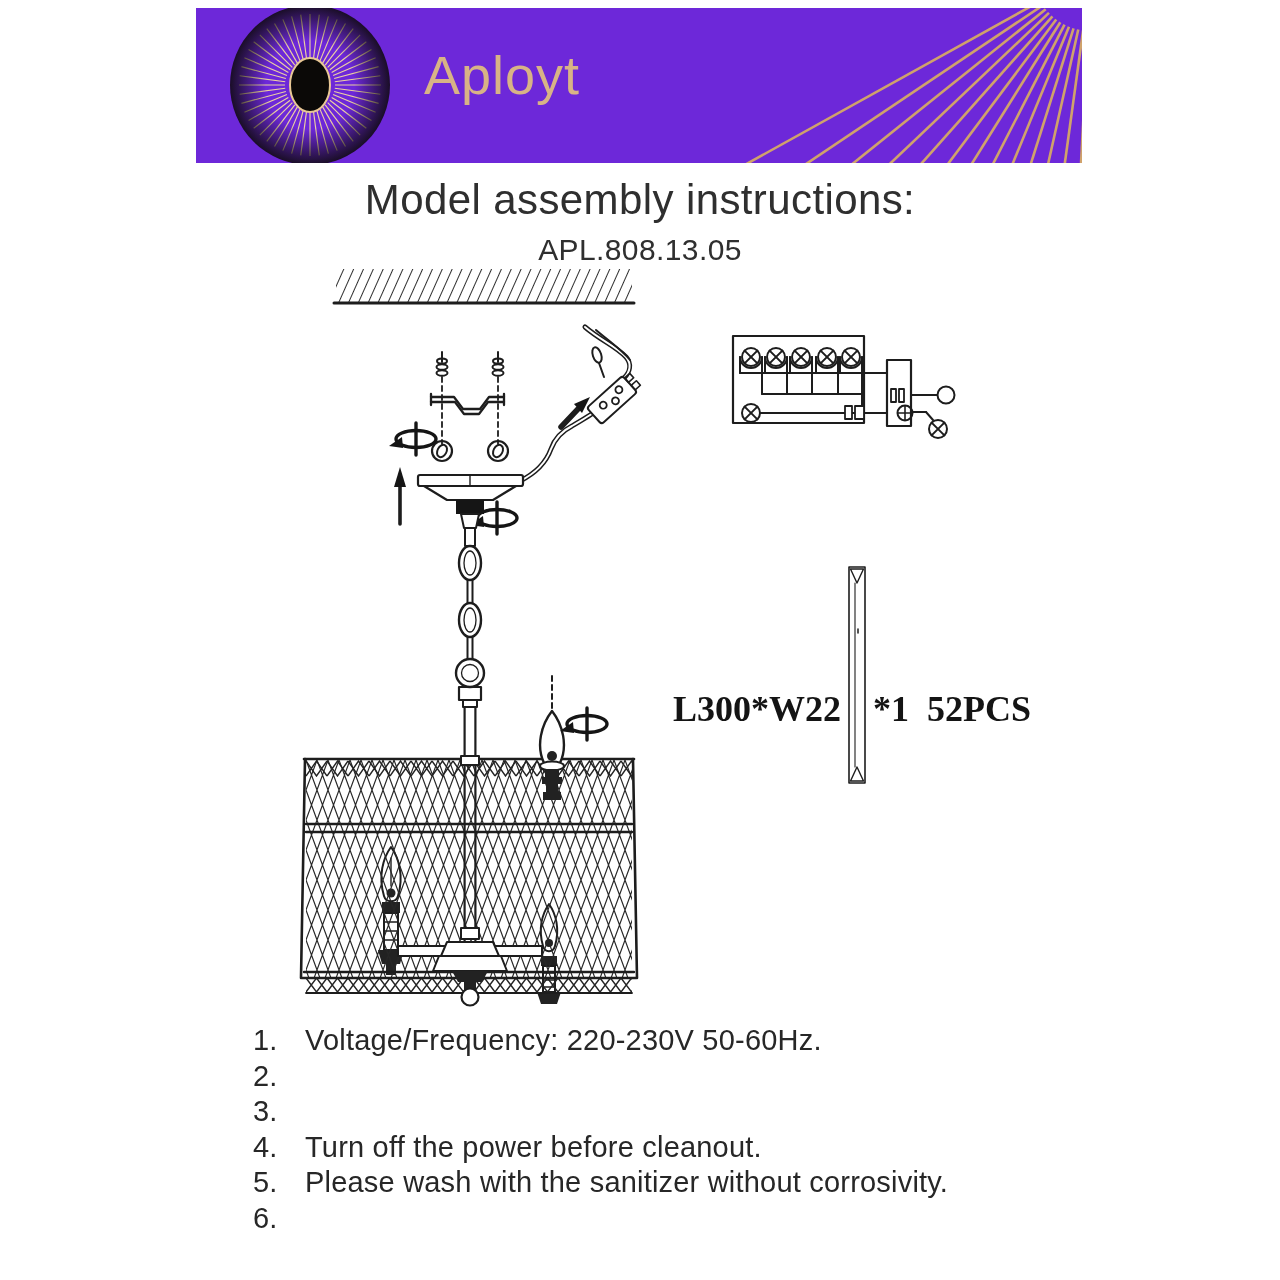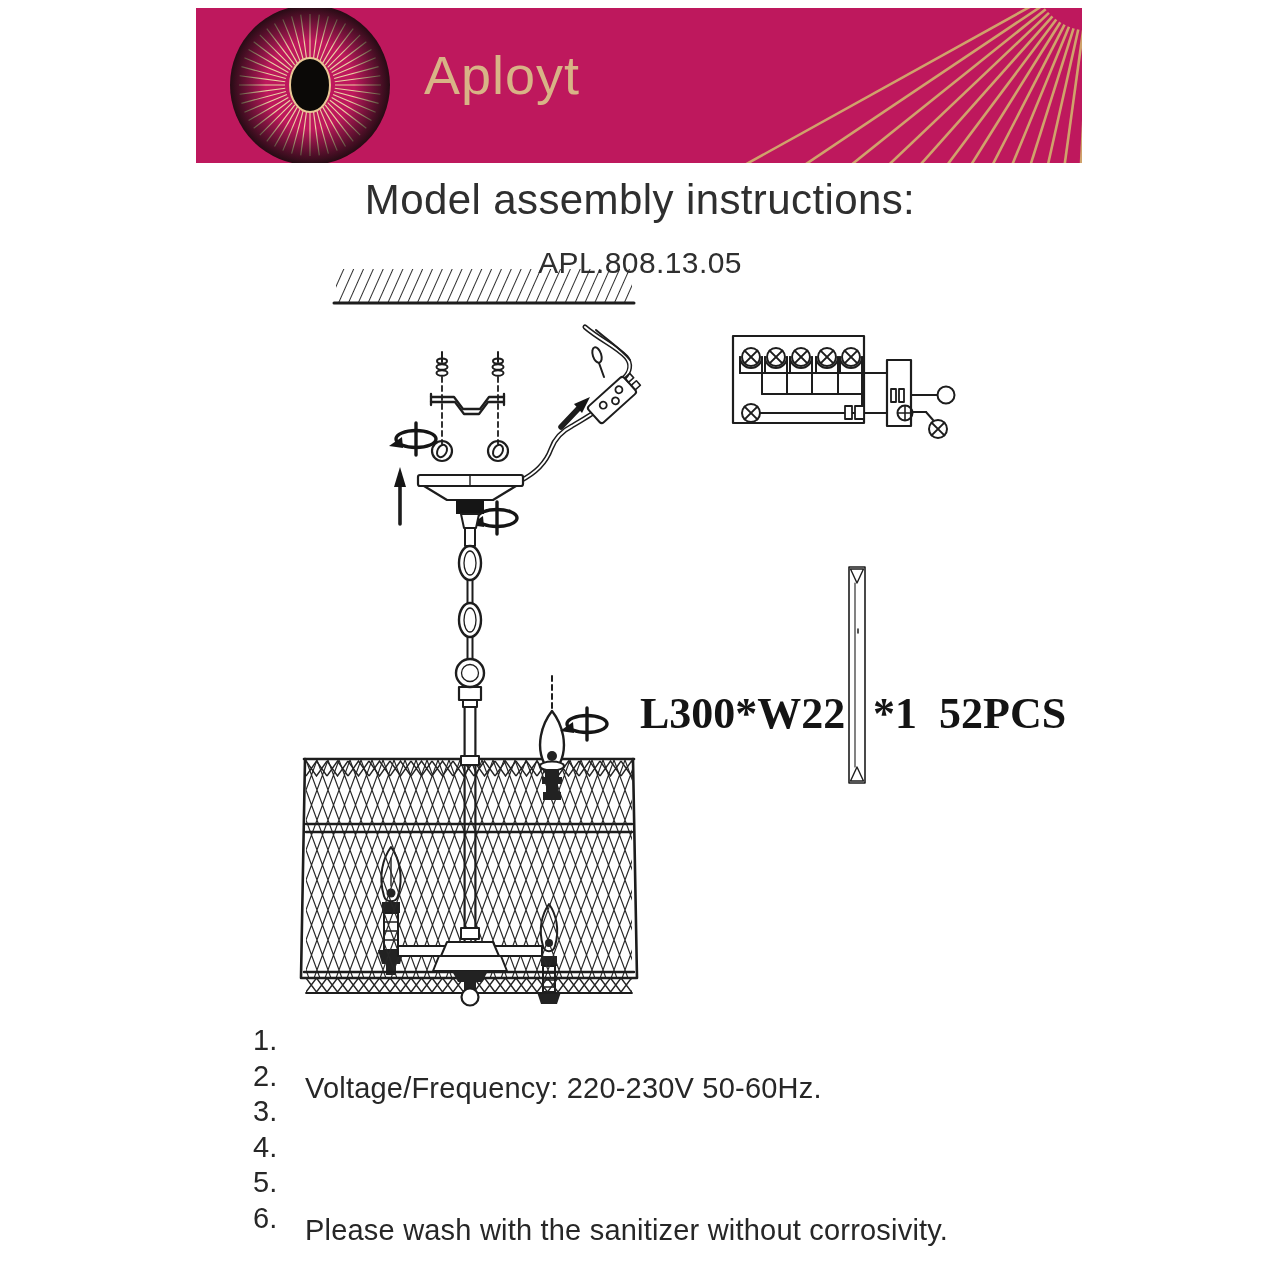--- a/index.html
+++ b/index.html
@@ -1,34 +1,34 @@
 <!DOCTYPE html>
 <html><head>
 <meta charset="utf-8">
 <style>
   html,body{margin:0;padding:0;background:#ffffff;}
   .page{position:relative;width:1280px;height:1280px;background:#fff;overflow:hidden;
         font-family:"Liberation Sans",sans-serif;color:#2e2e2e;}
-  .banner{position:absolute;left:196px;top:8px;width:886px;height:155px;background:#be185d;}
+  .banner{position:absolute;left:196px;top:8px;width:886px;height:155px;background:#6d28d9;}
   .banner svg{position:absolute;left:0;top:0;}
   .brand{position:absolute;left:228px;top:40px;font-size:54px;color:#d8b386;
          letter-spacing:1px;font-weight:400;line-height:1;}
   .titleblock{position:absolute;left:0;top:176px;width:1280px;text-align:center;}
   .title{font-size:42px;letter-spacing:.4px;color:#2f2f2f;}
-  .model{font-size:30px;letter-spacing:.4px;color:#2f2f2f;margin-top:22px;}
+  .model{font-size:30px;letter-spacing:.4px;color:#2f2f2f;margin-top:9px;}
   #diagram{position:absolute;left:0;top:0;}
   .crystal-label{position:absolute;font-family:"Liberation Serif",serif;font-weight:bold;
-                 font-size:44px;color:#141414;}
+                 font-size:36px;color:#141414;}
   #crystal-size{left:640px;top:688px;width:201px;text-align:right;}
   #crystal-qty{left:873px;top:688px;white-space:pre;}
   .instr{position:absolute;left:253px;top:1024px;width:860px;}
   .instr .row{display:flex;height:35.5px;align-items:flex-start;font-size:29px;
               letter-spacing:.2px;color:#272727;}
   .instr .num{width:52px;flex:none;}
-  .instr .txt{flex:1;white-space:nowrap;margin-top:48px;}
+  .instr .txt{flex:1;white-space:nowrap;}
 </style>
 </head>
 <body>
 
 <div class="page">
 
   <div class="banner">
     <svg width="886" height="155" viewBox="0 0 886 155">
       <defs>
         <radialGradient id="fade" cx="50%" cy="50%" r="50%">
@@ -344,20 +344,21 @@
       <span class="txt">Voltage/Frequency: 220-230V 50-60Hz.</span>
     </div>
     <div class="row">
       <span class="num">2.</span>
     </div>
     <div class="row">
       <span class="num">3.</span>
     </div>
     <div class="row">
       <span class="num">4.</span>
+      <span class="txt">Turn off the power before cleanout.</span>
     </div>
     <div class="row">
       <span class="num">5.</span>
       <span class="txt">Please wash with the sanitizer without corrosivity.</span>
     </div>
     <div class="row">
       <span class="num">6.</span>
     </div>
   </div>
 

